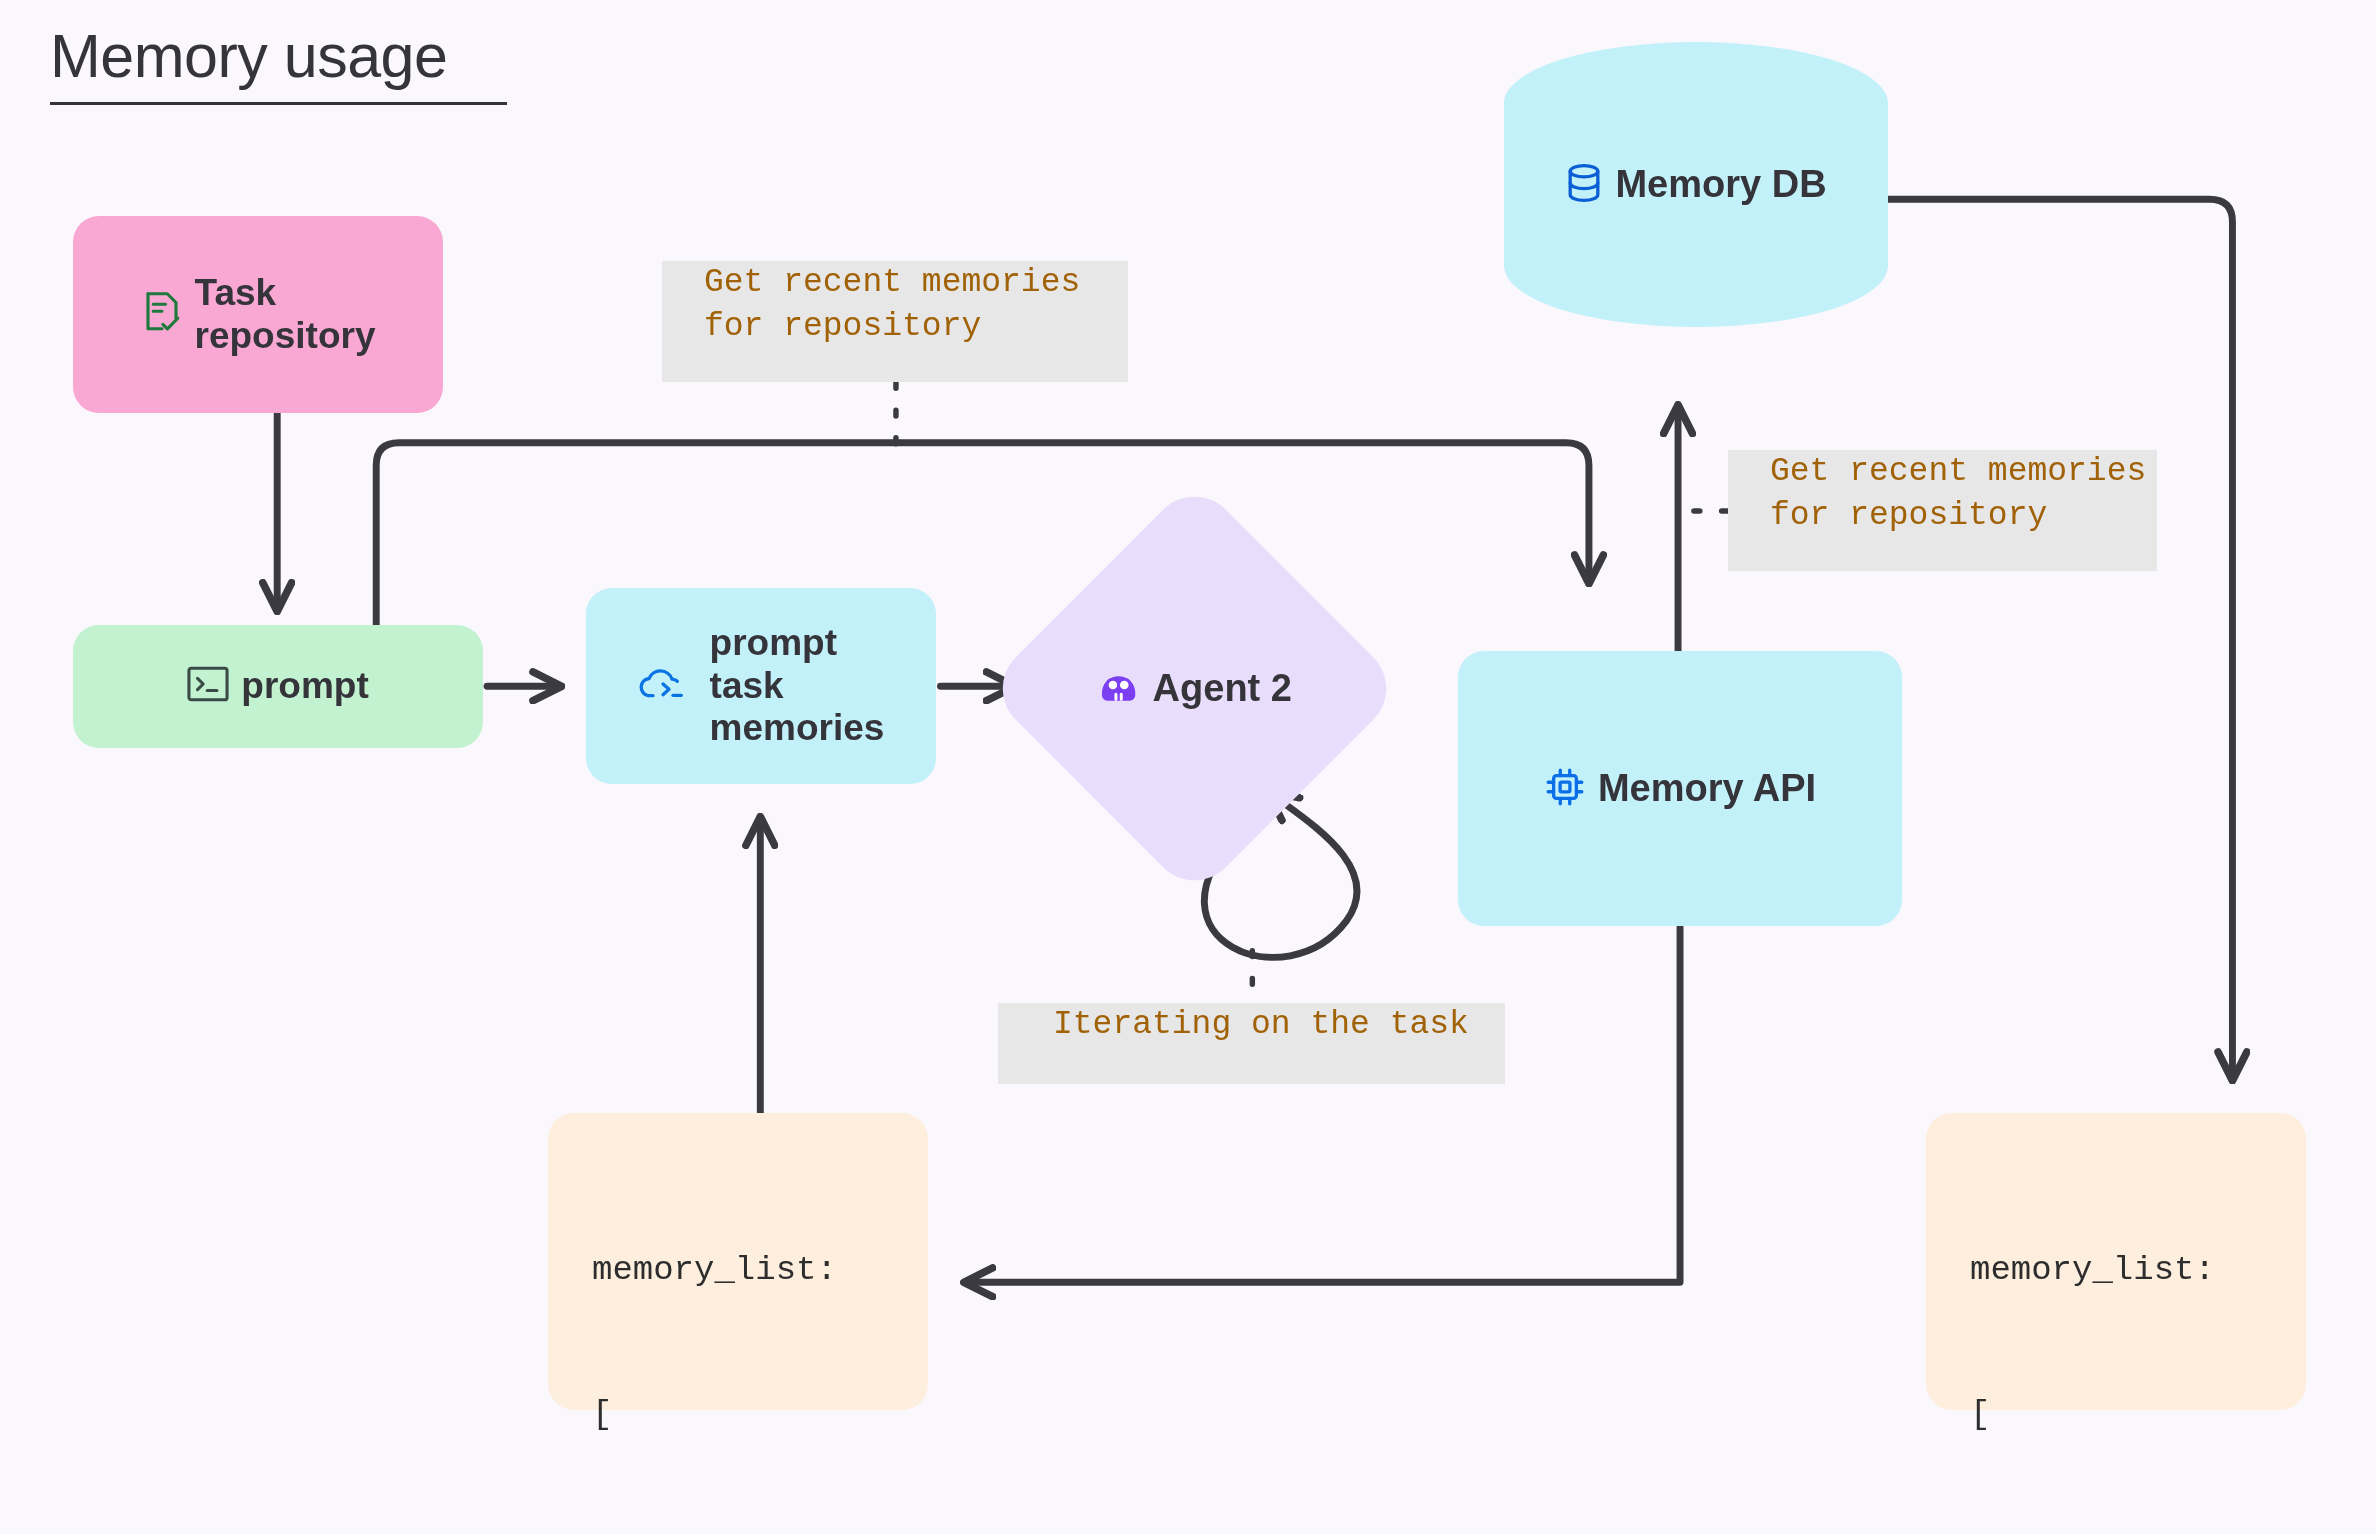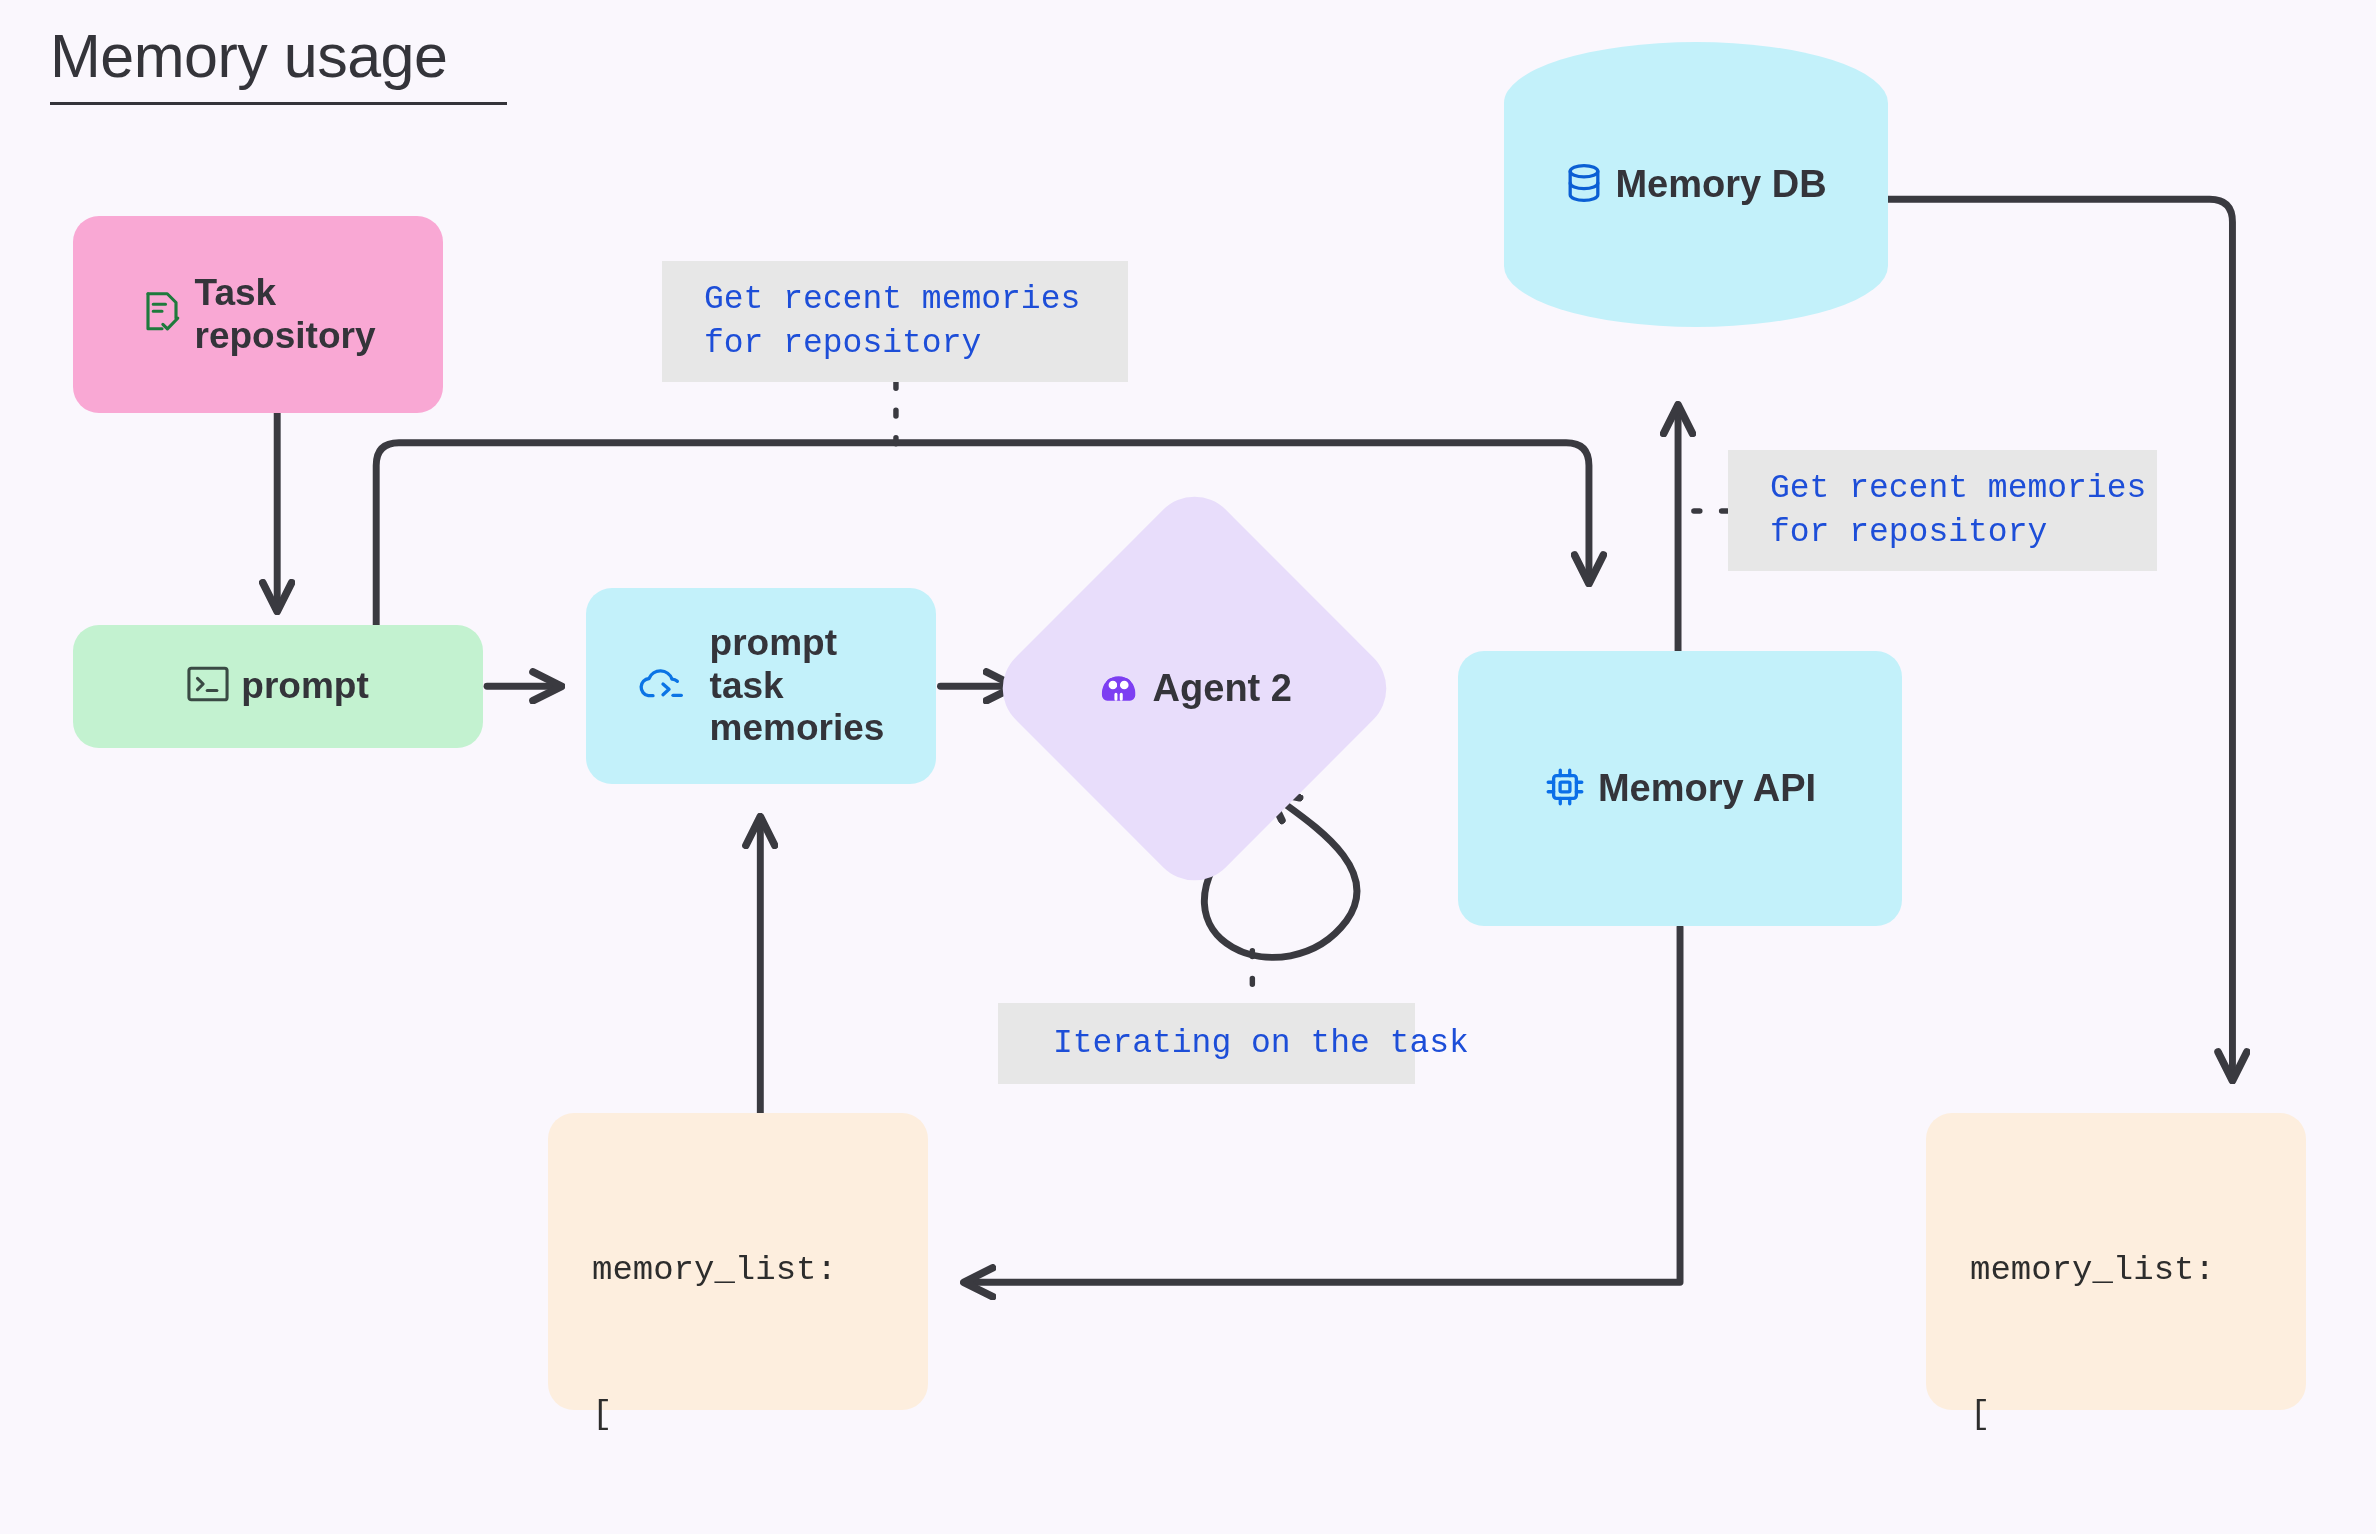--- a/index.html
+++ b/index.html
@@ -120,31 +120,30 @@
   }
   #node-memory-api .node-label { font-size: 38px; white-space: nowrap; }
 
   
   .note {
     position: absolute;
     background: #e7e7e7;
     box-sizing: border-box;
     display: flex;
     flex-direction: column;
-    justify-content: center;
     padding: 0 42px;
     font-family: "Liberation Mono", monospace;
     font-size: 33px;
     line-height: 1.33;
-    color: #1d4ed8;
+    color: #a16207;
     white-space: pre;
   }
   #note-get-memories-1 { left: 662px; top: 261px; width: 466px; height: 121px; }
   #note-get-memories-2 { left: 1728px; top: 450px; width: 429px; height: 121px; }
-  #note-iterating    { left: 998px; top: 1003px; width: 417px; height: 81px; padding: 0 55px; }
+  #note-iterating    { left: 998px; top: 1003px; width: 507px; height: 81px; padding: 0 55px; }
 
   
   .code-box {
     position: absolute;
     background: #fdeede;
     border-radius: 26px;
     box-sizing: border-box;
     padding: 36px 0 44px 44px;
     font-family: "Liberation Mono", monospace;
     font-size: 34px;

